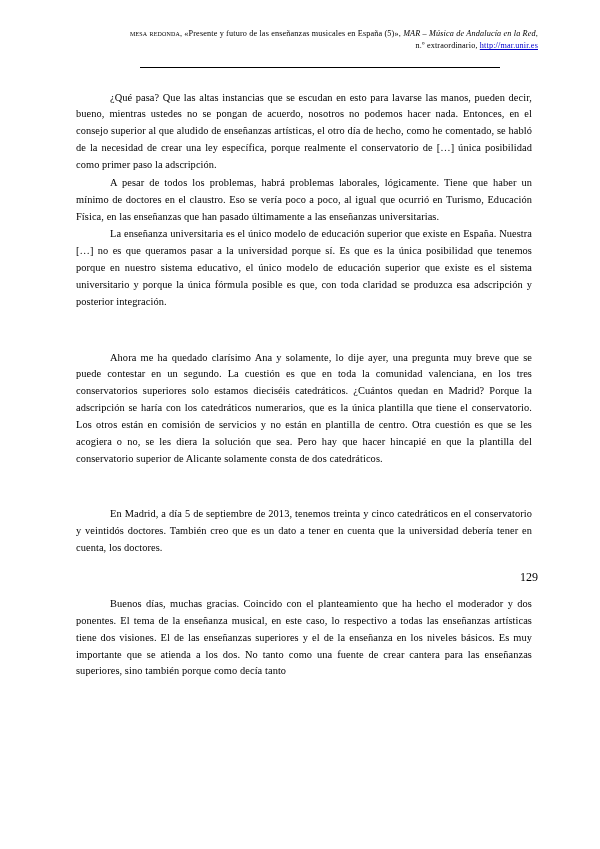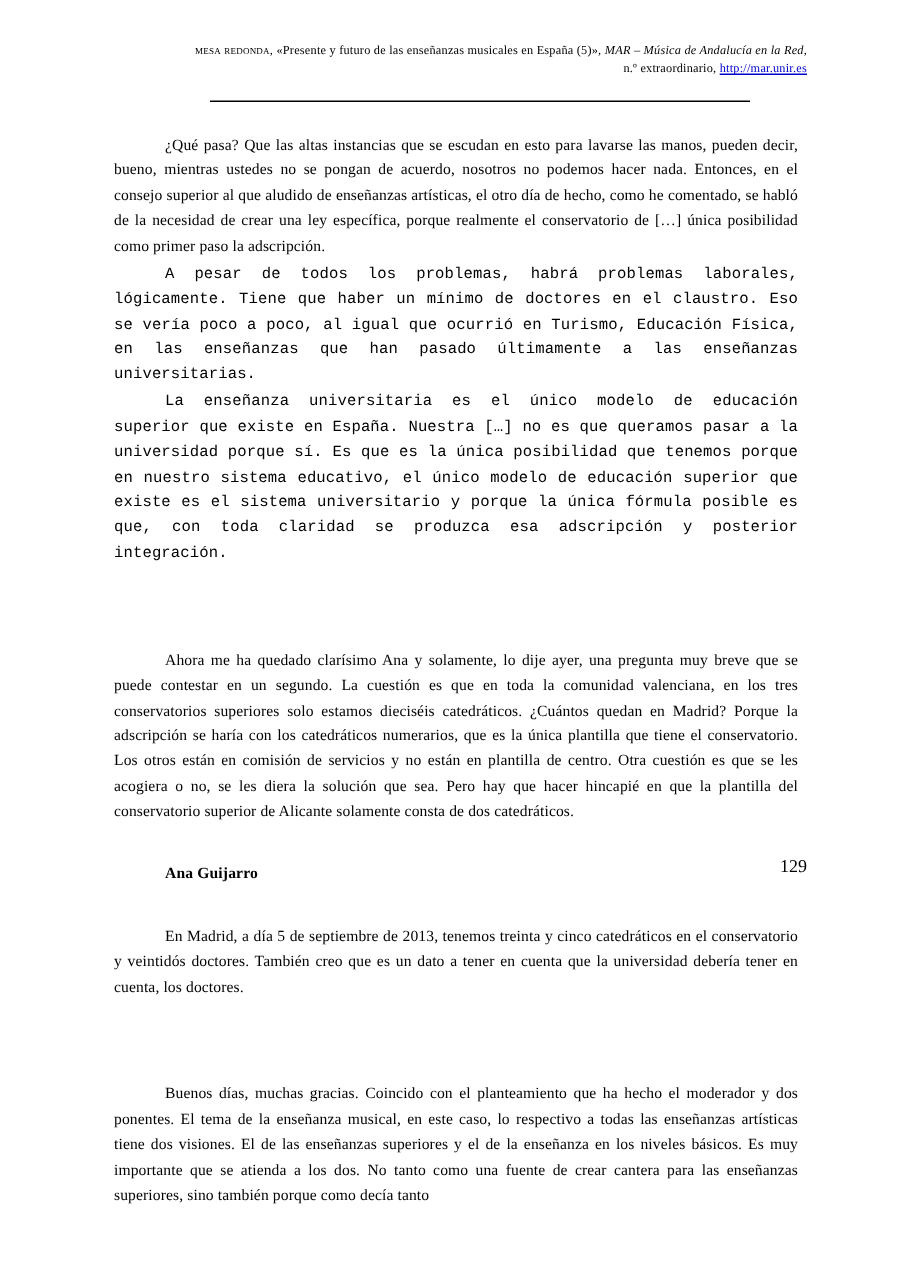--- a/index.html
+++ b/index.html
@@ -49,27 +49,26 @@
   }
   .body-area {
     margin-top: 22px;
     padding-left: 14px;
     padding-right: 6px;
   }
   p.para {
     font-size: 10.4px;
     line-height: 1.62;
     text-align: justify;
-    margin: 16px 0 0 0;
+    margin: 0 0 0 0;
     text-indent: 34px;
     letter-spacing: 0.08px;
   }
   p.para + p.para {
     margin-top: 1px;
-    font-family: Liberation Mono, monospace;
   }
   .spacer-lg { height: 26px; }
   .spacer-sm { height: 13px; }
   h3.subhead {
     font-size: 10.4px;
     font-weight: bold;
     margin: 0;
     text-indent: 34px;
     letter-spacing: 0.1px;
   }
@@ -98,21 +97,20 @@
     <p class="para">A pesar de todos los problemas, habrá problemas laborales, lógicamente. Tiene que haber un mínimo de doctores en el claustro. Eso se vería poco a poco, al igual que ocurrió en Turismo, Educación Física, en las enseñanzas que han pasado últimamente a las enseñanzas universitarias.</p>
     <p class="para">La enseñanza universitaria es el único modelo de educación superior que existe en España. Nuestra […] no es que queramos pasar a la universidad porque sí. Es que es la única posibilidad que tenemos porque en nuestro sistema educativo, el único modelo de educación superior que existe es el sistema universitario y porque la única fórmula posible es que, con toda claridad se produzca esa adscripción y posterior integración.</p>
 
     <div class="spacer-lg"></div>
 
     <div class="spacer-sm"></div>
     <p class="para">Ahora me ha quedado clarísimo Ana y solamente, lo dije ayer, una pregunta muy breve que se puede contestar en un segundo. La cuestión es que en toda la comunidad valenciana, en los tres conservatorios superiores solo estamos dieciséis catedráticos. ¿Cuántos quedan en Madrid? Porque la adscripción se haría con los catedráticos numerarios, que es la única plantilla que tiene el conservatorio. Los otros están en comisión de servicios y no están en plantilla de centro. Otra cuestión es que se les acogiera o no, se les diera la solución que sea. Pero hay que hacer hincapié en que la plantilla del conservatorio superior de Alicante solamente consta de dos catedráticos.</p>
 
     <div class="spacer-lg"></div>
 
-    <h3 class="subhead">Ana Guijarro</h3>
     <div class="spacer-sm"></div>
     <p class="para">En Madrid, a día 5 de septiembre de 2013, tenemos treinta y cinco catedráticos en el conservatorio y veintidós doctores. También creo que es un dato a tener en cuenta que la universidad debería tener en cuenta, los doctores.</p>
 
     <div class="spacer-lg"></div>
 
     <div class="spacer-sm"></div>
     <p class="para">Buenos días, muchas gracias. Coincido con el planteamiento que ha hecho el moderador y dos ponentes. El tema de la enseñanza musical, en este caso, lo respectivo a todas las enseñanzas artísticas tiene dos visiones. El de las enseñanzas superiores y el de la enseñanza en los niveles básicos. Es muy importante que se atienda a los dos. No tanto como una fuente de crear cantera para las enseñanzas superiores, sino también porque como decía tanto</p>
 
   </div>
 

